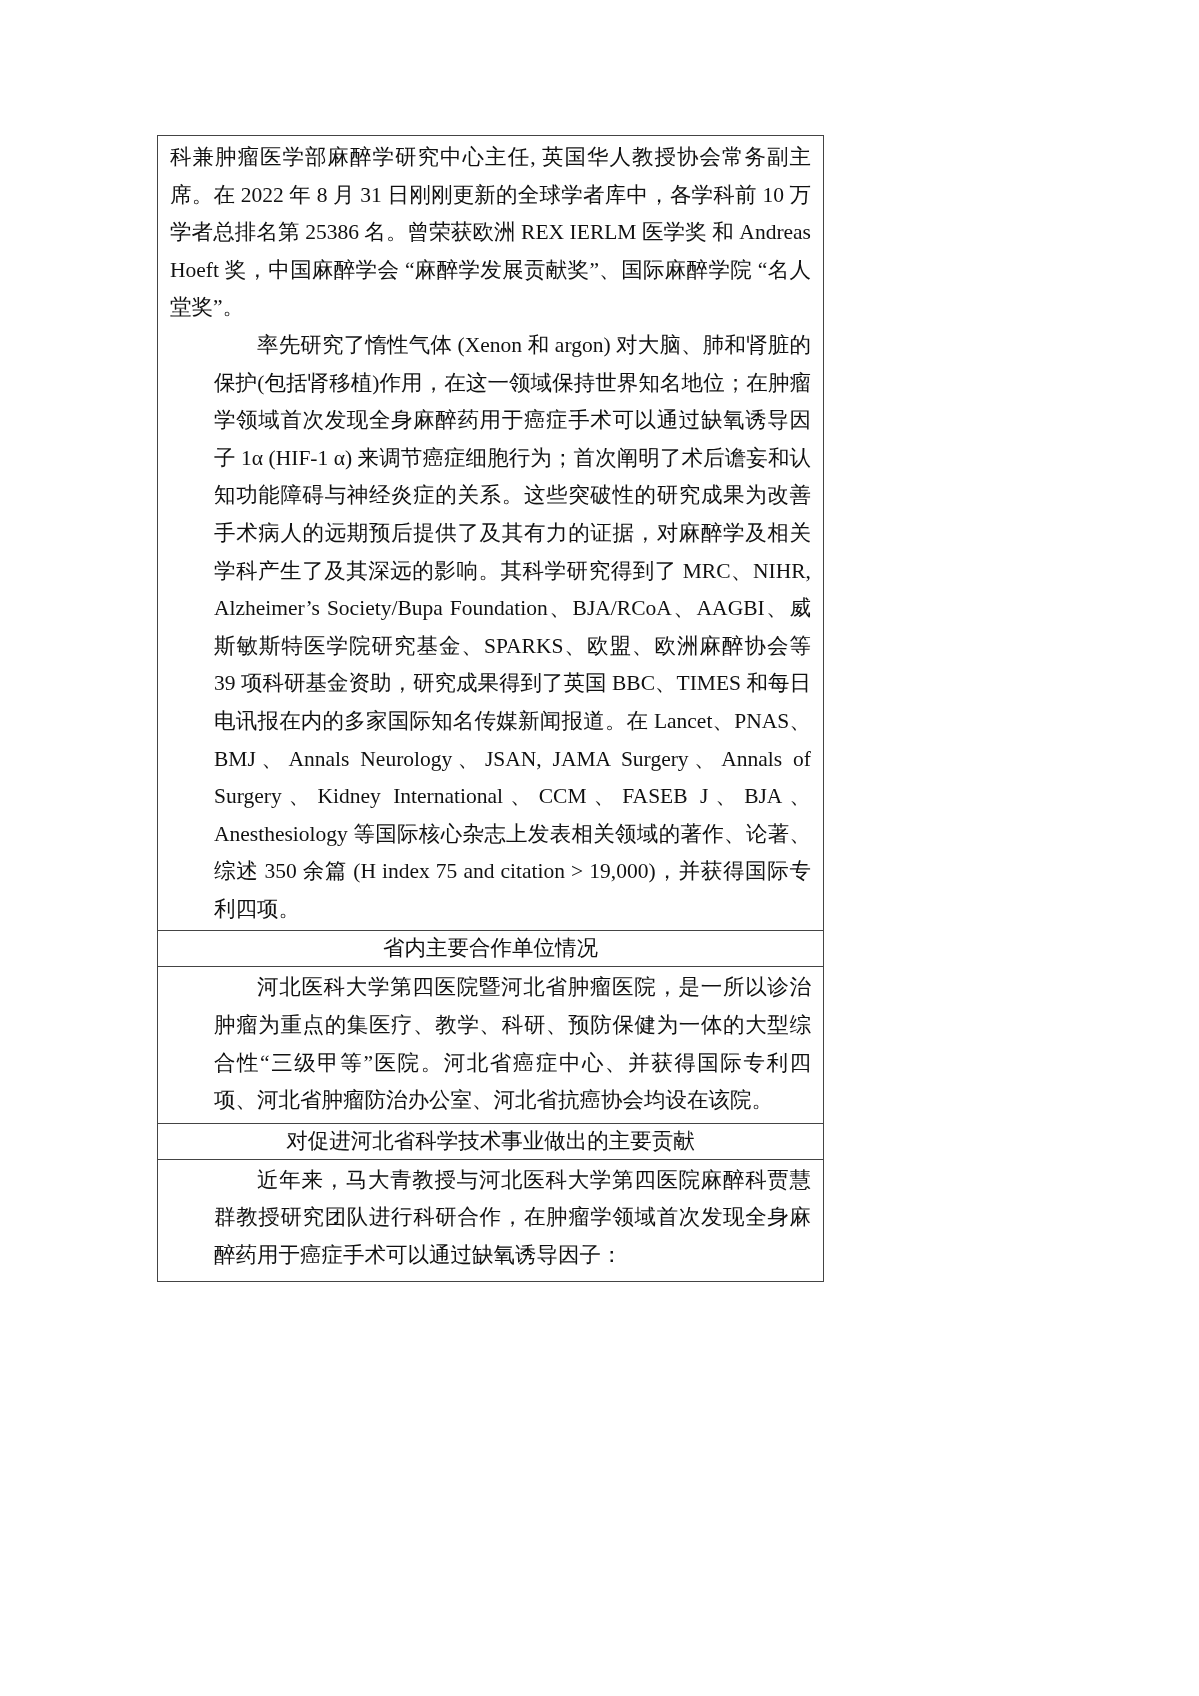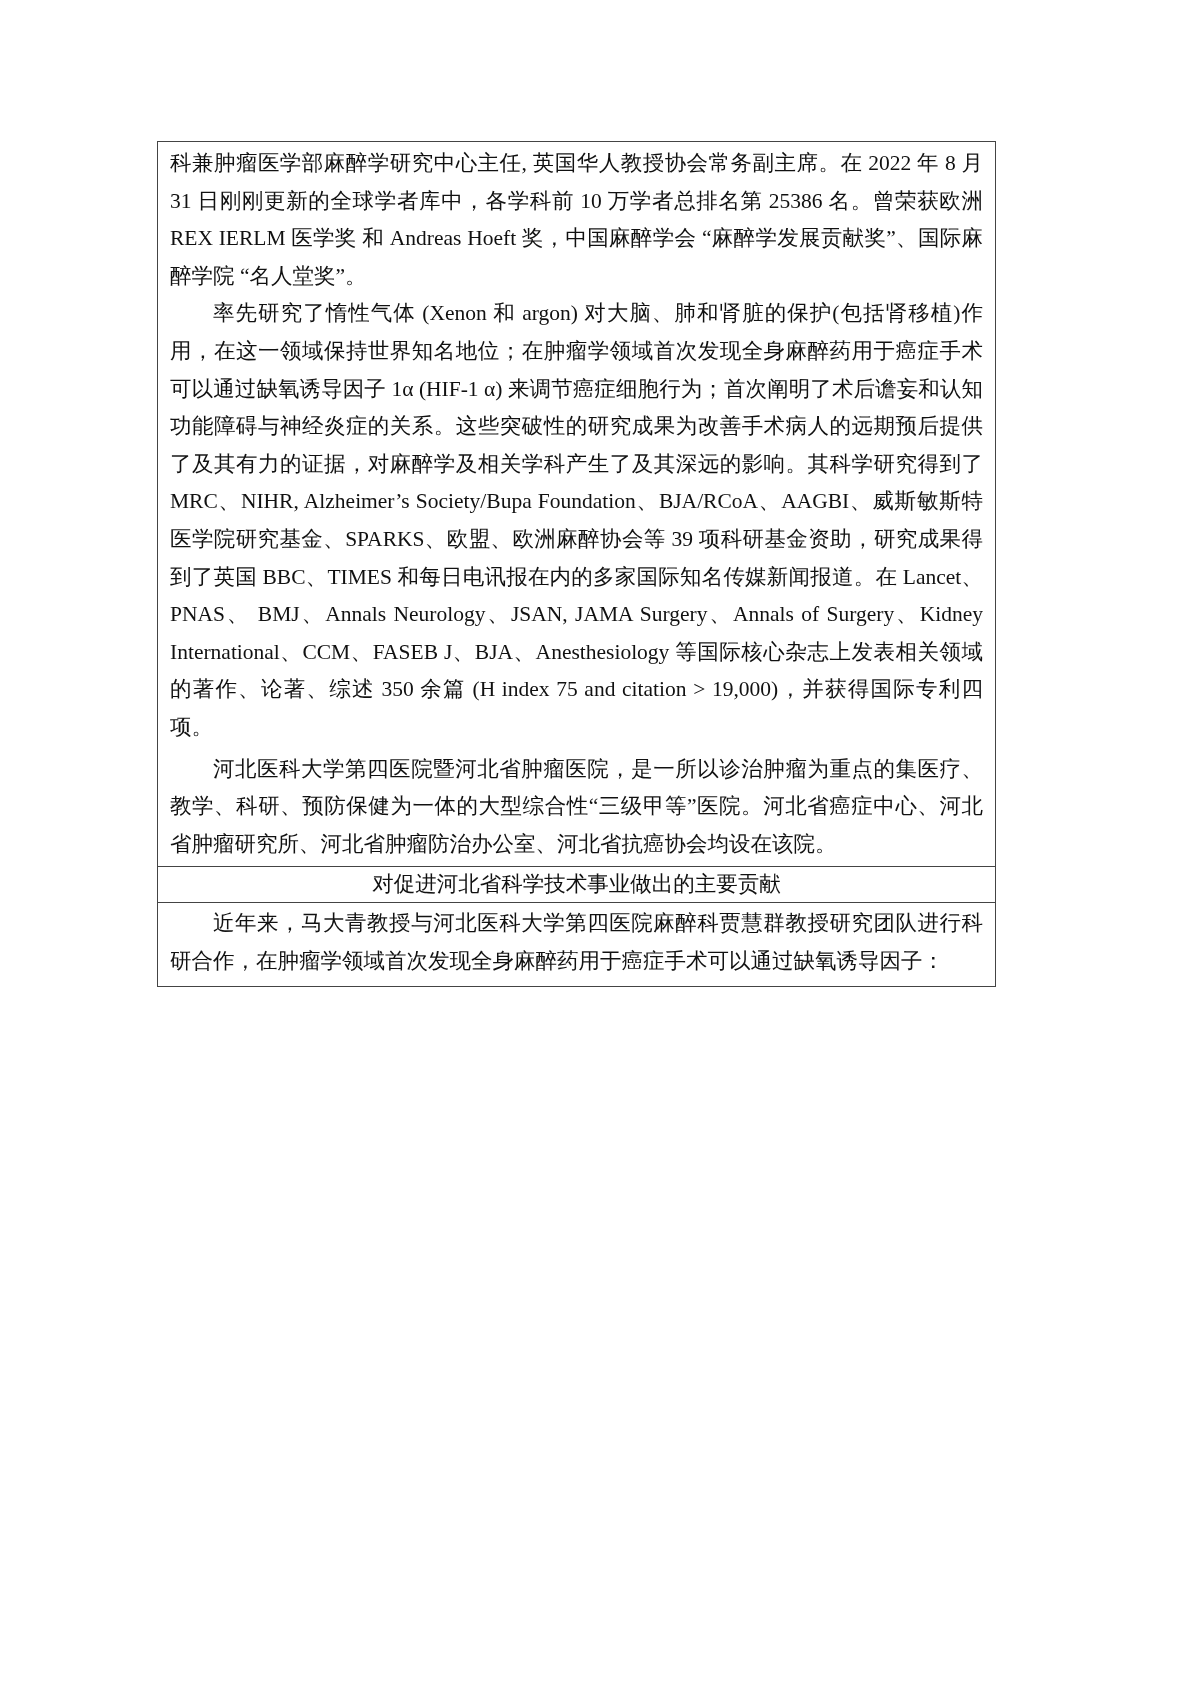--- a/index.html
+++ b/index.html
@@ -11,39 +11,39 @@
     width: 1199px;
     height: 1696px;
     position: relative;
     overflow: hidden;
     font-family: "Liberation Serif", "DejaVu Serif", serif;
     color: #111111;
   }
   .page-table {
     position: absolute;
     left: 157px;
-    top: 141px;
-    width: 839px;
+    top: 135px;
+    width: 667px;
     border: 1.5px solid #444444;
     box-sizing: border-box;
   }
   .cell {
     padding: 0 12px 0 12px;
     box-sizing: border-box;
     font-size: 21.5px;
     line-height: 37.6px;
     text-align: justify;
     text-justify: inter-character;
   }
   .cell p {
     margin: 0;
     text-align: justify;
     text-justify: inter-character;
   }
-  .cell p.indent { text-indent: 43px; }
+  .cell p.indent { text-indent: 43px; margin-left: 44px; }
   .cell-top { padding-top: 3px; padding-bottom: 2px; }
   .header-row {
     border-top: 1.5px solid #444444;
     border-bottom: 1.5px solid #444444;
     text-align: center;
     font-size: 21.5px;
     line-height: 35px;
     height: 37px;
     box-sizing: border-box;
   }
@@ -53,23 +53,24 @@
 </head>
 <body>
 
 <div class="page-table">
 
   <div class="cell cell-top">
     <p>科兼肿瘤医学部麻醉学研究中心主任, 英国华人教授协会常务副主席。在 2022 年 8 月 31 日刚刚更新的全球学者库中，各学科前 10 万学者总排名第 25386 名。曾荣获欧洲 REX IERLM 医学奖  和 Andreas Hoeft 奖，中国麻醉学会 “麻醉学发展贡献奖”、国际麻醉学院 “名人堂奖”。</p>
     <p class="indent">率先研究了惰性气体  (Xenon 和 argon)  对大脑、肺和肾脏的保护(包括肾移植)作用，在这一领域保持世界知名地位；在肿瘤学领域首次发现全身麻醉药用于癌症手术可以通过缺氧诱导因子 1α (HIF-1 α)  来调节癌症细胞行为；首次阐明了术后谵妄和认知功能障碍与神经炎症的关系。这些突破性的研究成果为改善手术病人的远期预后提供了及其有力的证据，对麻醉学及相关学科产生了及其深远的影响。其科学研究得到了 MRC、NIHR, Alzheimer’s Society/Bupa Foundation、BJA/RCoA、AAGBI、威斯敏斯特医学院研究基金、SPARKS、欧盟、欧洲麻醉协会等 39 项科研基金资助，研究成果得到了英国 BBC、TIMES 和每日电讯报在内的多家国际知名传媒新闻报道。在 Lancet、PNAS、 BMJ、Annals Neurology、JSAN, JAMA Surgery、Annals of Surgery、Kidney International、CCM、FASEB J、BJA、Anesthesiology 等国际核心杂志上发表相关领域的著作、论著、综述 350 余篇  (H index 75 and citation &gt; 19,000)，并获得国际专利四项。</p>
   </div>
 
+  <div class="header-row">省内主要合作单位情况</div>
 
   <div class="cell cell-mid">
-    <p class="indent">河北医科大学第四医院暨河北省肿瘤医院，是一所以诊治肿瘤为重点的集医疗、教学、科研、预防保健为一体的大型综合性“三级甲等”医院。河北省癌症中心、河北省肿瘤研究所、河北省肿瘤防治办公室、河北省抗癌协会均设在该院。</p>
+    <p class="indent">河北医科大学第四医院暨河北省肿瘤医院，是一所以诊治肿瘤为重点的集医疗、教学、科研、预防保健为一体的大型综合性“三级甲等”医院。河北省癌症中心、并获得国际专利四项、河北省肿瘤防治办公室、河北省抗癌协会均设在该院。</p>
   </div>
 
   <div class="header-row">对促进河北省科学技术事业做出的主要贡献</div>
 
   <div class="cell cell-bottom">
     <p class="indent">近年来，马大青教授与河北医科大学第四医院麻醉科贾慧群教授研究团队进行科研合作，在肿瘤学领域首次发现全身麻醉药用于癌症手术可以通过缺氧诱导因子：</p>
   </div>
 
 </div>
 

